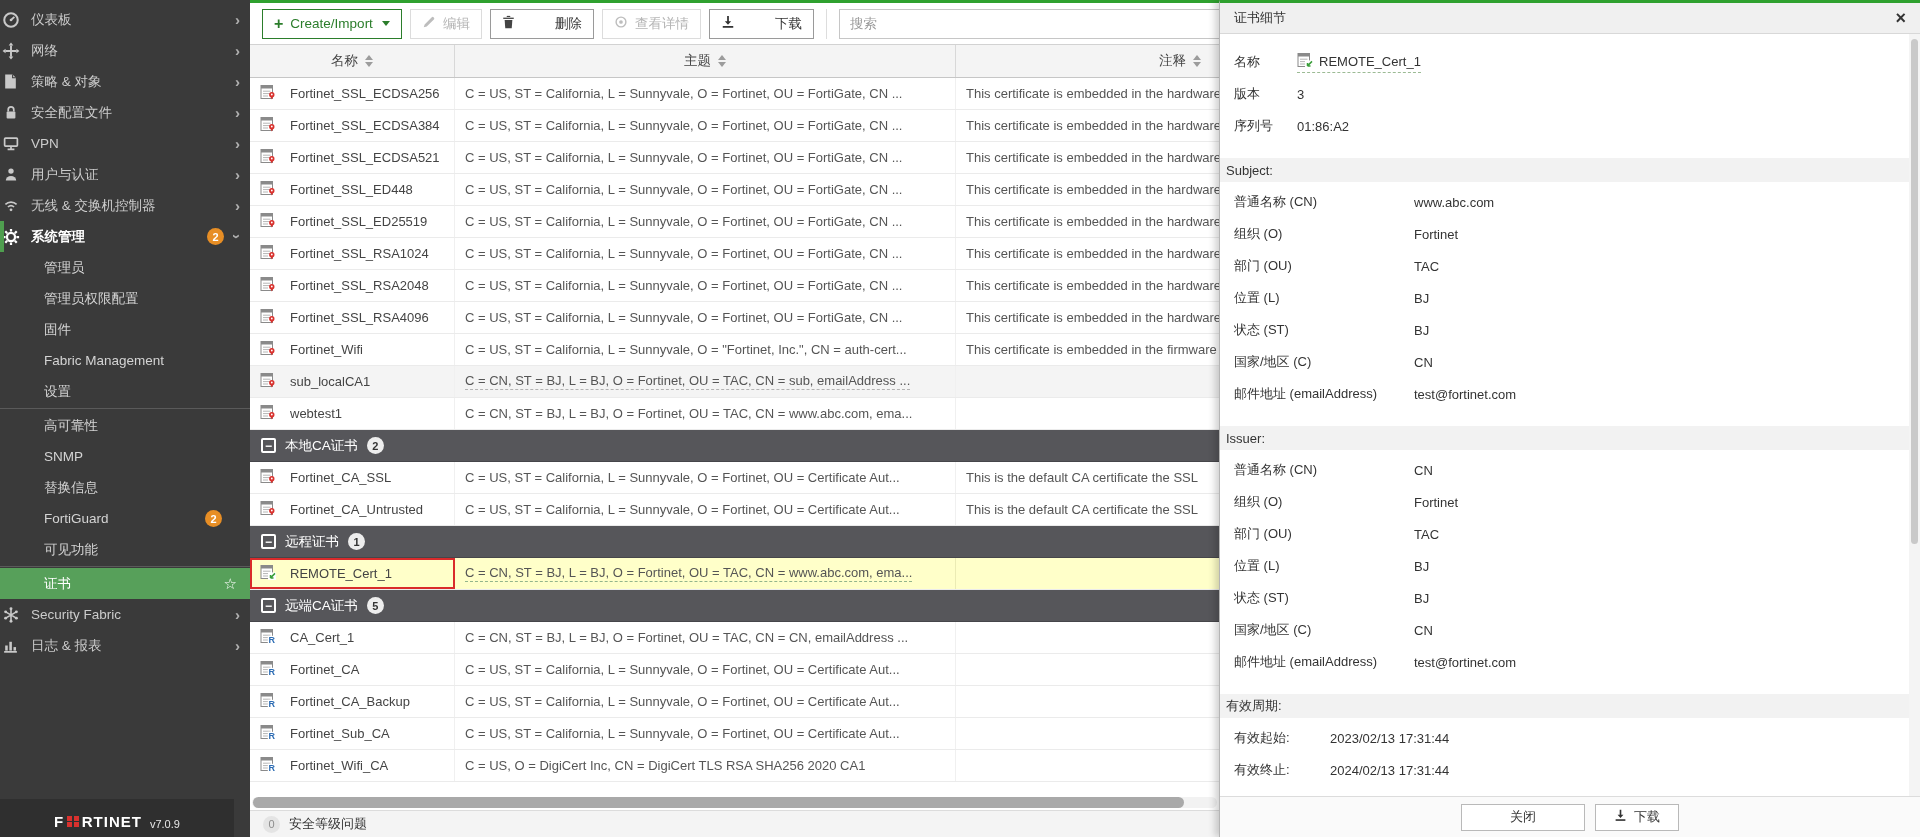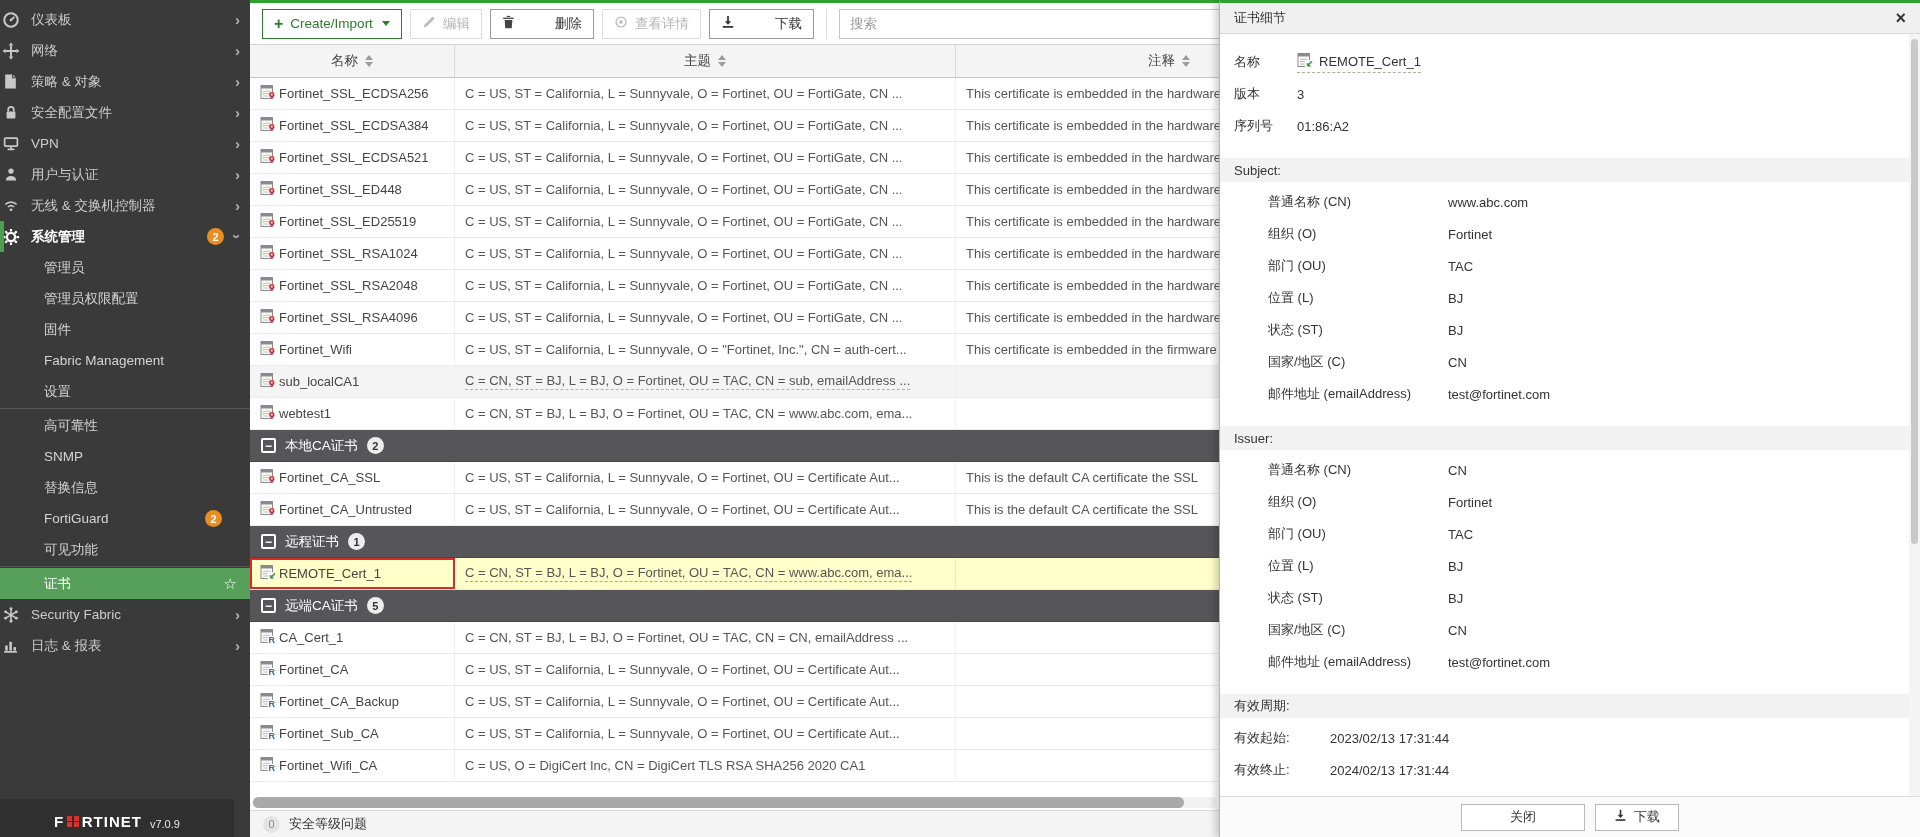--- a/index.html
+++ b/index.html
@@ -41,30 +41,30 @@
   .tb-sep{width:1px;height:30px;background:#ddd;margin:0 4px;flex:none;}
   .search{display:flex;align-items:center;}
   .search input{width:382px;height:30px;border:1px solid #c6c6c6;padding:0 10px;font-family:"Liberation Sans",sans-serif;font-size:13.5px;color:#333;outline:none;box-sizing:border-box;}
   .search input::placeholder{color:#9a9a9a;}
   .search-btn{width:46px;height:30px;margin-left:-1px;border:1px solid #c6c6c6;background:#fff;display:flex;align-items:center;justify-content:center;cursor:pointer;box-sizing:border-box;}
 
   .table-header{height:34px;flex:none;display:flex;background:#f4f4f4;border-top:1px solid #d2d2d2;border-bottom:1px solid #c6c6c6;box-sizing:border-box;}
   .th{display:flex;align-items:center;justify-content:center;gap:7px;color:#444;font-size:13.5px;border-right:1px solid #d8d8d8;box-sizing:border-box;}
   .th.c-name{width:205px;}
   .th.c-subject{width:501px;}
-  .th.c-comment{flex:1;justify-content:flex-end;padding-right:29px;border-right:none;}
+  .th.c-comment{flex:1;justify-content:flex-end;padding-right:18px;border-right:none;}
   .sort{display:flex;flex-direction:column;gap:2px;}
   .sort i{width:0;height:0;border-left:4px solid transparent;border-right:4px solid transparent;display:block;}
   .sort .up{border-bottom:5px solid #9c9c9c;}
   .sort .dn{border-top:5px solid #9c9c9c;}
 
   .table-body{flex:1;overflow:hidden;}
   .row{display:flex;height:32px;box-sizing:border-box;border-bottom:1px solid #ebebeb;background:#fff;}
   .cell{display:flex;align-items:center;box-sizing:border-box;padding:0 10px;white-space:nowrap;overflow:hidden;border-right:1px solid #f0f0f0;}
-  .cell.c-name{width:205px;gap:3px;color:#444;}
+  .cell.c-name{width:205px;gap:14px;color:#444;}
   .cell.c-subject{width:501px;color:#555;}
   .cell.c-comment{flex:1;color:#555;border-right:none;}
   .row.hover{background:#f4f4f4;}
   .row.selected{background:#ffffc9;}
   .row.selected .cell{border-right-color:#ebebb4;}
   .row.selected .cell.c-name{border:2px solid #d92b2b;padding:0 8px;}
   .u-dash{border-bottom:1px dashed #b3b3b3;padding-bottom:1px;}
   .u-dash.green{border-bottom-color:#93b58c;}
   .row.section{background:#56565a;color:#fff;align-items:center;gap:9px;padding-left:11px;border-bottom:1px solid #46464a;}
   .minus-box{width:15px;height:15px;border:2px solid #fff;border-radius:2px;display:flex;align-items:center;justify-content:center;color:#fff;font-size:12px;font-weight:bold;line-height:1;box-sizing:border-box;flex:none;}
@@ -82,25 +82,25 @@
   
   .panel{width:700px;flex:none;background:#fff;border-top:3px solid #2fa12f;border-left:1px solid #b5b5b5;box-shadow:-4px 0 7px rgba(0,0,0,.18);display:flex;flex-direction:column;position:relative;z-index:2;}
   .panel-header{height:28px;flex:none;background:#f0f0f0;border-bottom:1px solid #d8d8d8;display:flex;align-items:center;padding:15px 14px;box-sizing:border-box;}
   .panel-title{flex:1;color:#333;}
   .panel-close{font-size:18px;font-weight:bold;color:#333;cursor:pointer;line-height:1;}
   .panel-body{flex:1;position:relative;overflow:hidden;padding:12px 30px 0 14px;}
   .vscroll{position:absolute;right:0;top:0;bottom:0;width:11px;background:#f4f4f4;}
   .vthumb{position:absolute;top:5px;right:2px;width:7px;height:505px;background:#c9c9c9;border-radius:4px;}
   .kv{display:flex;align-items:center;height:32px;}
   .kv .k{width:63px;flex:none;color:#333;}
-  .kv.wide .k{width:180px;margin-left:34px;}
+  .kv.wide .k{width:180px;}
   .kv.val .k{width:96px;}
   .kv .v{color:#333;display:flex;align-items:center;gap:6px;}
   .kv .v.u-dash{border-bottom:1px dashed #9cbb95;}
-  .section-band{height:24px;background:#f2f2f2;display:flex;align-items:center;color:#333;margin:16px -30px 4px -14px;padding-left:14px;}
+  .section-band{height:24px;background:#f2f2f2;display:flex;align-items:center;color:#333;margin:16px -30px 4px -14px;padding-left:6px;}
   .panel-footer{height:40px;flex:none;border-top:1px solid #dcdcdc;background:#fafafa;display:flex;align-items:center;justify-content:center;gap:10px;}
   .pbtn{height:27px;border:1px solid #b9b9b9;background:#fff;color:#333;font-size:13px;display:flex;align-items:center;justify-content:center;gap:7px;padding:0 18px;cursor:pointer;box-sizing:border-box;}
   .pbtn.wide{padding:0 48px;}
 </style>
 </head>
 <body>
 
 <div class="app">
 
   <aside class="sidebar">

